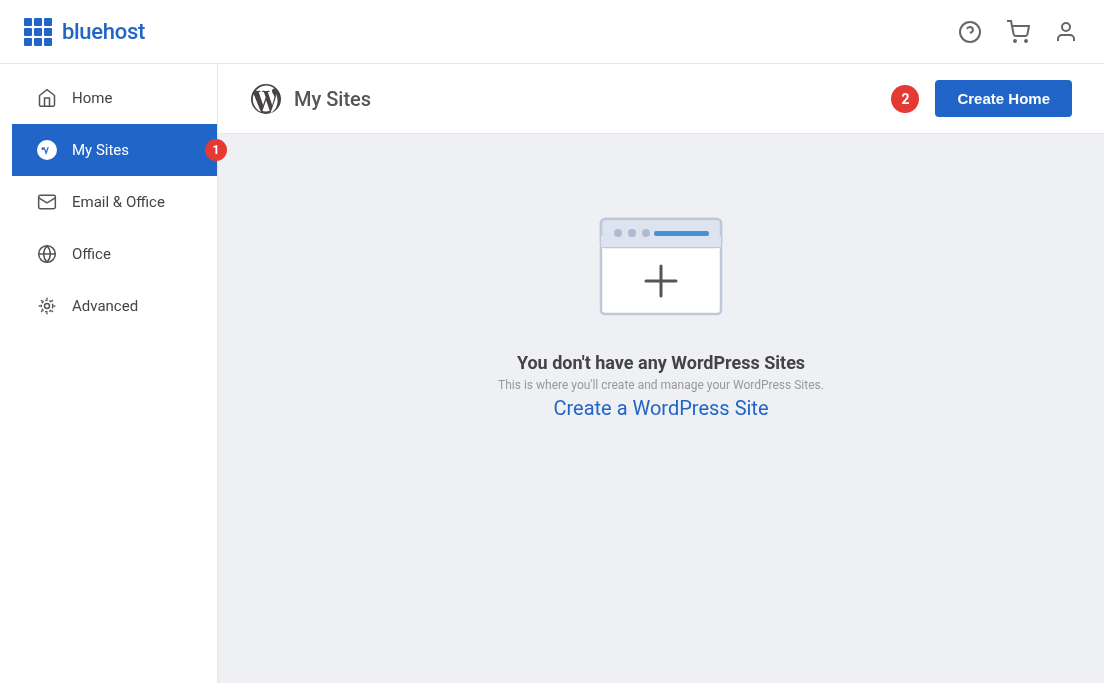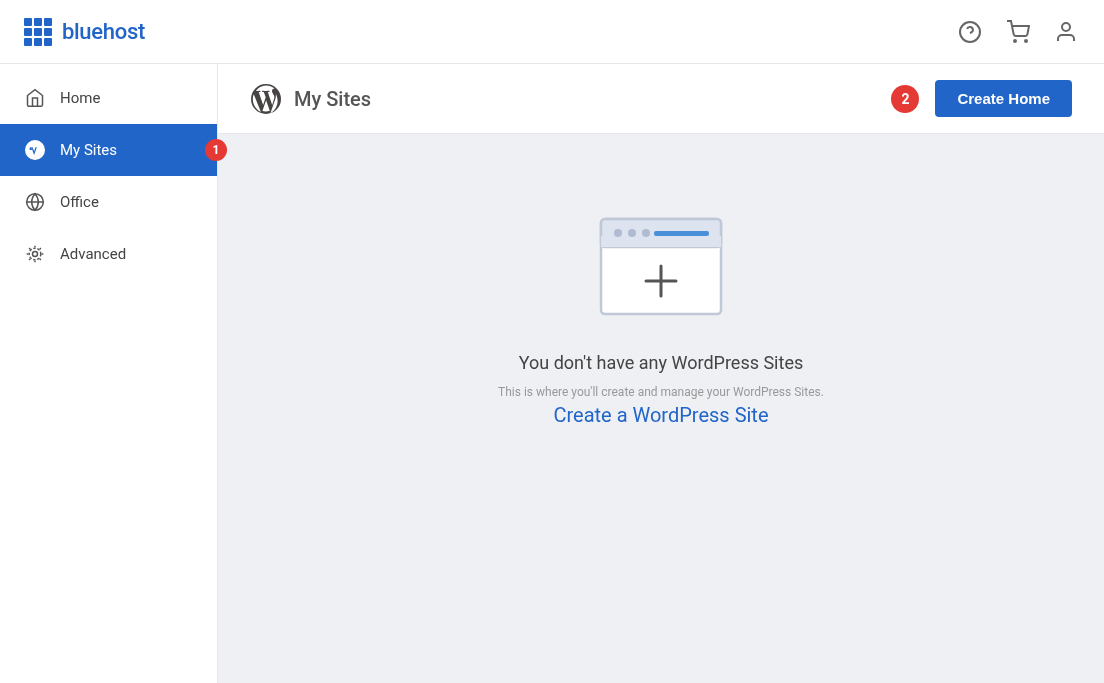--- a/index.html
+++ b/index.html
@@ -73,20 +73,21 @@
     }
     .nav-item {
       display: flex;
       align-items: center;
       gap: 14px;
       padding: 15px 24px;
       cursor: pointer;
       position: relative;
       color: #444;
       font-size: 15px;
+      margin-left: 12px;
     }
     .nav-item.active {
       background: #2065c7;
       color: #fff;
     }
     .nav-item.active .nav-icon {
       color: #fff;
     }
     .nav-icon {
       width: 22px;
@@ -183,22 +184,22 @@
       align-items: center;
       justify-content: center;
       padding: 80px 32px;
     }
     .browser-icon {
       margin-bottom: 28px;
     }
     .empty-title {
       font-size: 18px;
       color: #444;
-      margin-bottom: 12px;
-      font-weight: 400;
+      margin-bottom: 5px;
+      font-weight: 700;
     }
     .empty-subtitle {
       font-size: 12px;
       color: #999;
       margin-bottom: 4px;
     }
     .empty-link {
       color: #2065c7;
       text-decoration: none;
       font-size: 20px;
@@ -269,20 +270,29 @@
         <svg width="22" height="22" viewBox="0 0 24 24" fill="white">
           <circle cx="12" cy="12" r="10" fill="none" stroke="white" stroke-width="1.8"></circle>
           <path d="M12 2C6.48 2 2 6.48 2 12s4.48 10 10 10 10-4.48 10-10S17.52 2 12 2zm-1 15.5l-3-8.5h1.5l1.5 4.5 1.5-4.5H14l-3 8.5zm5.5 0l-1.5-4-1.5 4h3zm-9-8.5c.8 0 1.5.7 1.5 1.5S8.3 12 7.5 12 6 11.3 6 10.5 6.7 9 7.5 9z" fill="white"></path>
         </svg>
       </span>
       <span>My Sites</span>
       <span class="nav-badge">1</span>
     </div>
 
 
+    <div class="nav-item">
+      <span class="nav-icon">
+        <svg width="20" height="20" viewBox="0 0 24 24" fill="none" stroke="currentColor" stroke-width="1.8">
+          <rect x="2" y="4" width="20" height="16" rx="2"></rect>
+          <polyline points="2 7 12 13 22 7"></polyline>
+        </svg>
+      </span>
+      <span>Email &amp; Office</span>
+    </div>
 
     <div class="nav-item">
       <span class="nav-icon">
         <svg width="20" height="20" viewBox="0 0 24 24" fill="none" stroke="currentColor" stroke-width="1.8">
           <circle cx="12" cy="12" r="10"></circle>
           <path d="M12 2a15.3 15.3 0 0 1 4 10 15.3 15.3 0 0 1-4 10 15.3 15.3 0 0 1-4-10 15.3 15.3 0 0 1 4-10z"></path>
           <line x1="2" y1="12" x2="22" y2="12"></line>
         </svg>
       </span>
       <span>Office</span>

